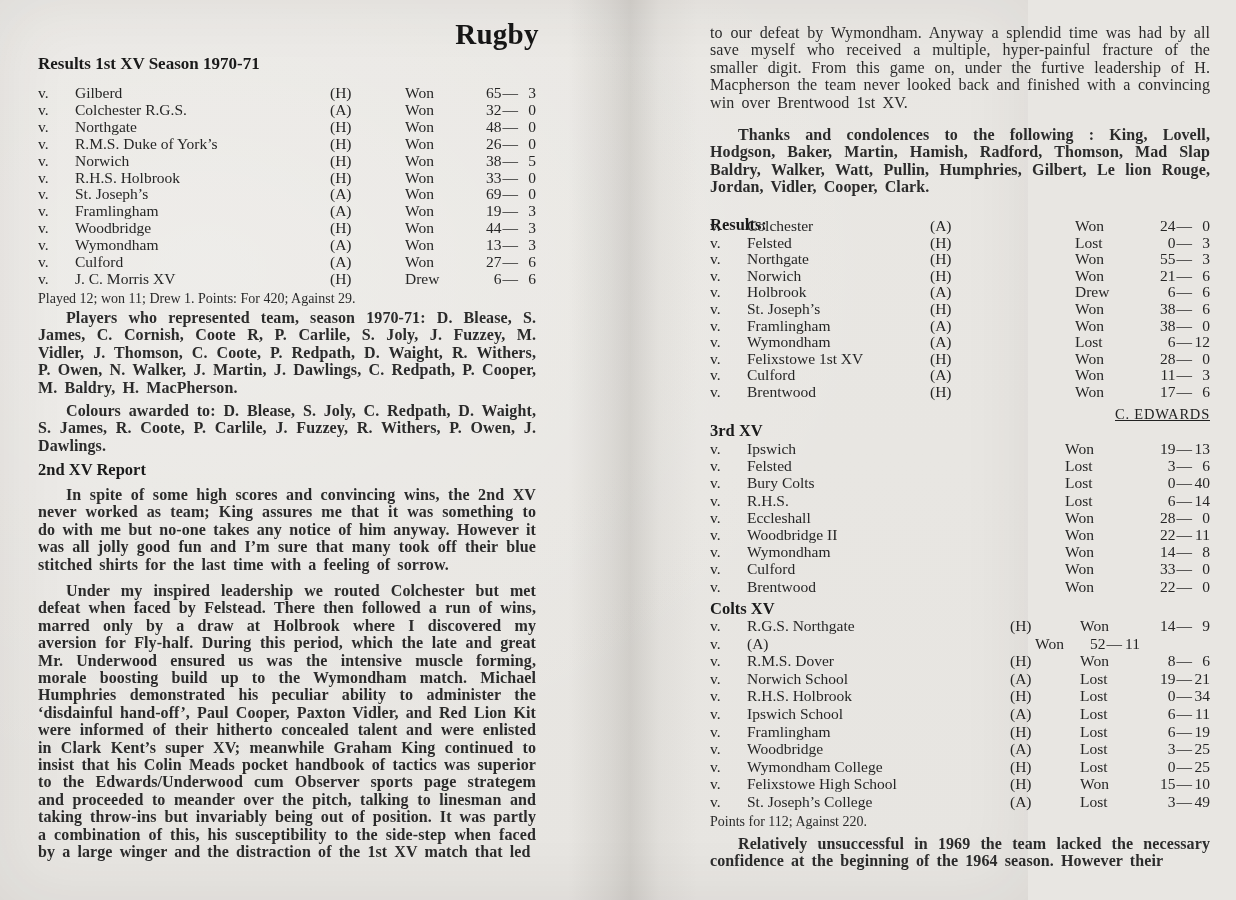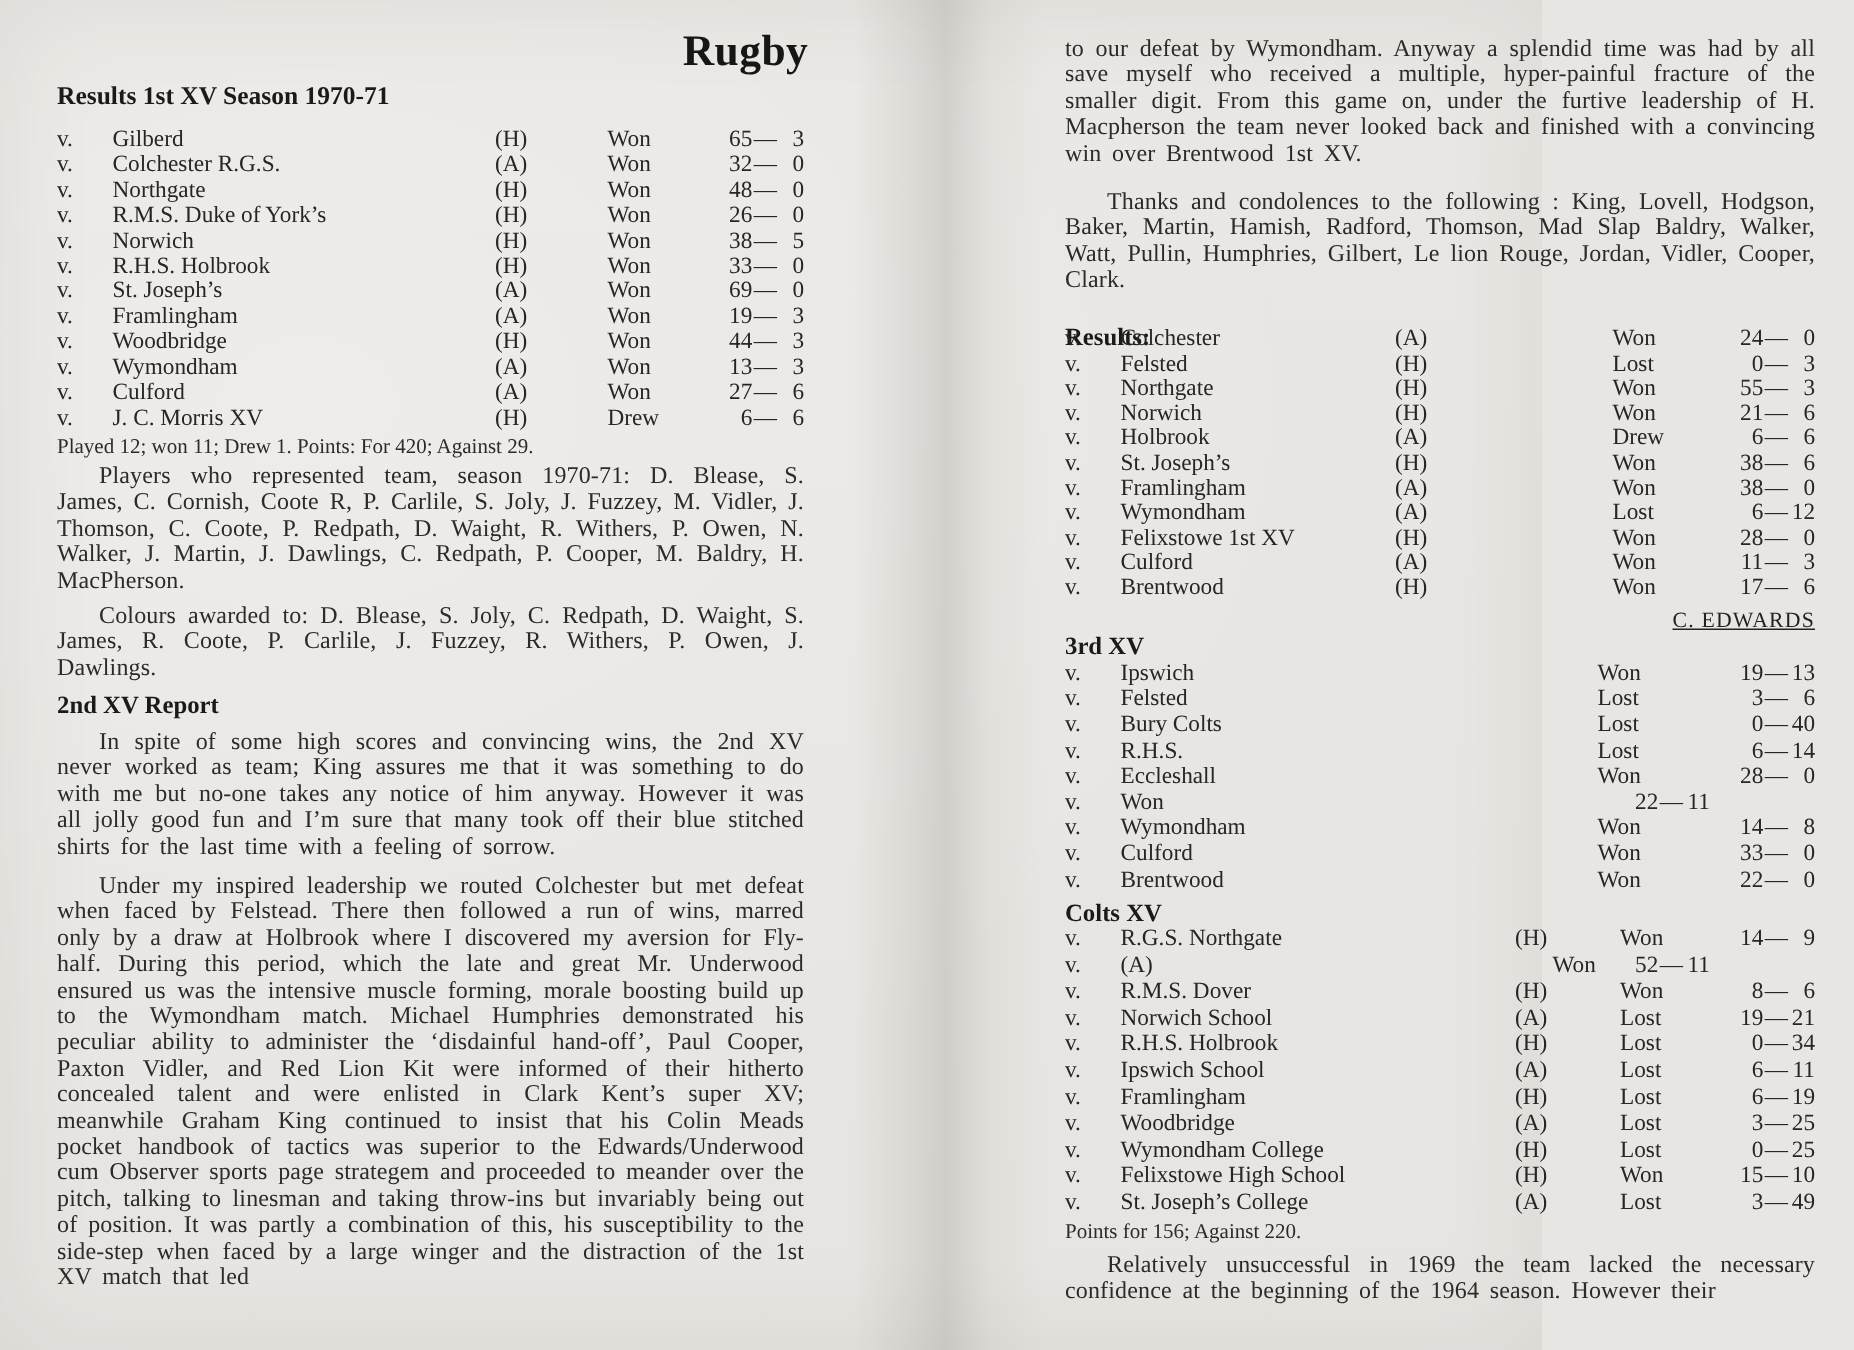--- a/index.html
+++ b/index.html
@@ -31,21 +31,21 @@
   .rp { position: absolute; left: 710px; top: 0; width: 500px; }
   .abs { position: absolute; left: 0; width: 100%; }
 
   .sec-heading { font-size: 17px; font-weight: 700; color: #1a1a1a; }
   .sub-heading { font-size: 16.5px; font-weight: 700; color: #1a1a1a; }
 
   .para {
     font-size: 16px; line-height: 17.4px; text-align: justify;
     word-spacing: 3px; letter-spacing: 0.1px;
   }
-  .para.indent { text-indent: 28px; }
+  .para.indent { text-indent: 28px; font-weight: bold; }
   .plain-line { font-size: 14px; line-height: 18px; }
 
   .rtable { font-size: 15.5px; color: #262626; }
   .rtable .row { display: grid; align-items: baseline; }
   .t1 .row  { grid-template-columns: 37px 255px 45px 92px 1fr; line-height: 16.9px; }
   .t2 .row  { grid-template-columns: 37px 183px 50px 135px 1fr; line-height: 16.6px; }
   .t3 .row  { grid-template-columns: 37px 318px 75px 1fr; line-height: 17.2px; }
   .t4 .row  { grid-template-columns: 37px 263px 45px 85px 1fr; line-height: 17.6px; }
   .t1 .res { padding-left: 30px; }
   .t2 .res { padding-left: 95px; }
@@ -285,20 +285,21 @@
         <span class="score"><span class="pf">6</span><span class="dash">—</span><span class="pa">14</span></span>
       </div>
         <div class="row">
         <span>v.</span>
         <span>Eccleshall</span>
         <span class="res">Won</span>
         <span class="score"><span class="pf">28</span><span class="dash">—</span><span class="pa">0</span></span>
       </div>
         <div class="row">
         <span>v.</span>
+        <span>Woodbridge II</span>
         <span class="res">Won</span>
         <span class="score"><span class="pf">22</span><span class="dash">—</span><span class="pa">11</span></span>
       </div>
         <div class="row">
         <span>v.</span>
         <span>Wymondham</span>
         <span class="res">Won</span>
         <span class="score"><span class="pf">14</span><span class="dash">—</span><span class="pa">8</span></span>
       </div>
         <div class="row">
@@ -389,17 +390,17 @@
       </div>
         <div class="row">
         <span>v.</span>
         <span>St. Joseph’s College</span>
         <span>(A)</span>
         <span class="res">Lost</span>
         <span class="score"><span class="pf">3</span><span class="dash">—</span><span class="pa">49</span></span>
       </div>
     </div>
 
-    <div class="abs plain-line" style="top:813px;">Points for 156; Against 220.</div>
+    <div class="abs plain-line" style="top:813px;">Points for 112; Against 220.</div>
 
     <div class="abs para indent" style="top:835px;">Relatively unsuccessful in 1969 the team lacked the necessary confidence at the beginning of the 1964 season. However their</div>
   </div>
 </div>
 
 </body></html>

